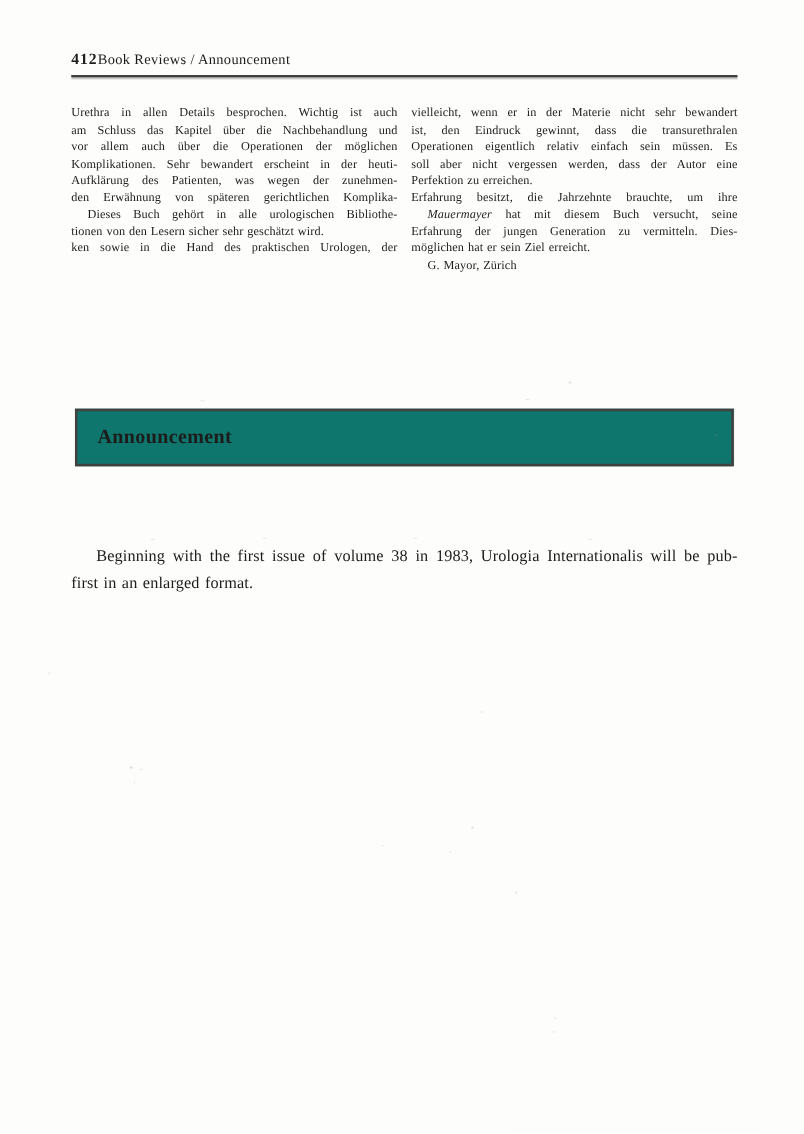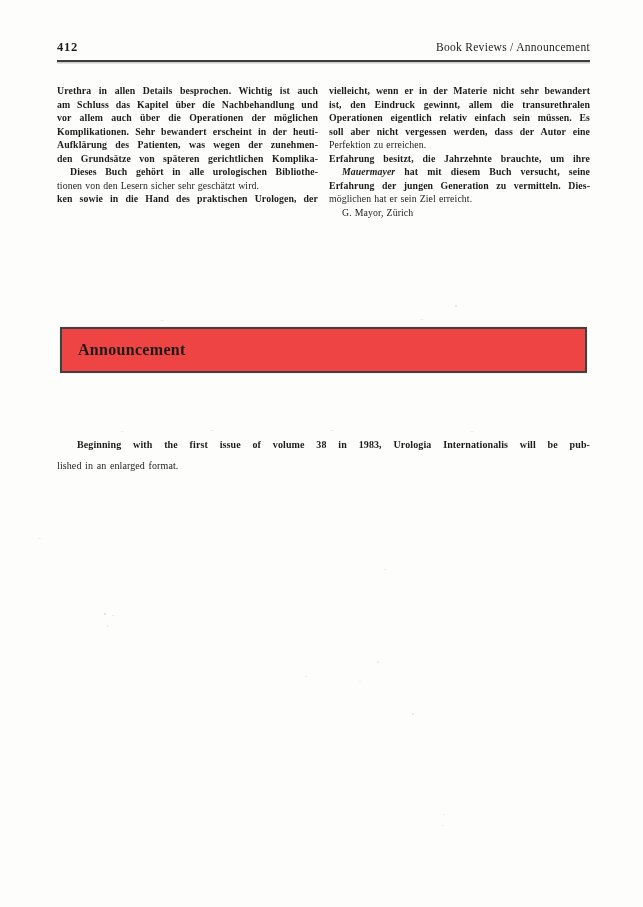--- a/index.html
+++ b/index.html
@@ -18,21 +18,20 @@
     overflow: hidden;
   }
 
   
   .running-header {
     position: absolute;
     left: 57px;
     top: 40px;
     width: 533px;
     display: flex;
-    justify-content: space-between;
     align-items: baseline;
     padding-bottom: 5px;
     border-bottom: 2px solid #3e3e3c;
     box-shadow: 0 1.5px 0 rgba(60,60,58,0.25);
   }
   .page-number {
     font-size: 12.5px;
     font-weight: 600;
     letter-spacing: 0.8px;
   }
@@ -56,52 +55,52 @@
     font-size: 9.8px;
     line-height: 13.5px;
     letter-spacing: 0.1px;
     word-spacing: 0.5px;
   }
   .line {
     text-align: justify;
     text-align-last: auto;
     white-space: normal;
   }
-  .line.just { text-align-last: justify; font-weight: bold; }
+  .line.just { text-align-last: justify; }
   .line.ind  { padding-left: 13px; }
   .line i    { font-style: italic; }
 
   
   .ann-box {
     position: absolute;
     left: 60px;
     top: 327px;
     width: 527px;
     height: 46px;
     box-sizing: border-box;
     border: 2px solid #414140;
     box-shadow: 0 0 1px rgba(80,80,78,0.4);
-    background: #ef4444;
+    background: #0f766e;
     display: flex;
     align-items: center;
   }
   .ann-title {
     padding-left: 16px;
     font-size: 16px;
     font-weight: bold;
     letter-spacing: 0.3px;
   }
 
   
   .ann-body {
     position: absolute;
     left: 57px;
     top: 434px;
     width: 533px;
-    font-size: 10px;
+    font-size: 13px;
     line-height: 21px;
     letter-spacing: 0.1px;
     word-spacing: 1px;
   }
   .ann-body .line.ind { padding-left: 20px; }
 
   
   .speck {
     position: absolute;
     background: #8a8a86;
@@ -118,46 +117,46 @@
     <span class="running-head">Book Reviews / Announcement</span>
   </header>
 
   <div class="columns">
     <div class="col">
         <div class="line just">Urethra in allen Details besprochen. Wichtig ist auch</div>
         <div class="line just">am Schluss das Kapitel über die Nachbehandlung und</div>
         <div class="line just">vor allem auch über die Operationen der möglichen</div>
         <div class="line just">Komplikationen. Sehr bewandert erscheint in der heuti-</div>
         <div class="line just">Aufklärung des Patienten, was wegen der zunehmen-</div>
-        <div class="line just">den Grundsätze von späteren gerichtlichen Komplika-</div>
+        <div class="line just">den Erwähnung von späteren gerichtlichen Komplika-</div>
         <div class="line just ind">Dieses Buch gehört in alle urologischen Bibliothe-</div>
         <div class="line">tionen von den Lesern sicher sehr geschätzt wird.</div>
         <div class="line just">ken sowie in die Hand des praktischen Urologen, der</div>
       </div>
     <div class="col">
         <div class="line just">vielleicht, wenn er in der Materie nicht sehr bewandert</div>
-        <div class="line just">ist, den Eindruck gewinnt, allem die transurethralen</div>
+        <div class="line just">ist, den Eindruck gewinnt, dass die transurethralen</div>
         <div class="line just">Operationen eigentlich relativ einfach sein müssen. Es</div>
         <div class="line just">soll aber nicht vergessen werden, dass der Autor eine</div>
         <div class="line">Perfektion zu erreichen.</div>
         <div class="line just">Erfahrung besitzt, die Jahrzehnte brauchte, um ihre</div>
         <div class="line just ind"><i>Mauermayer</i> hat mit diesem Buch versucht, seine</div>
         <div class="line just">Erfahrung der jungen Generation zu vermitteln. Dies-</div>
         <div class="line">möglichen hat er sein Ziel erreicht.</div>
         <div class="line ind">G. Mayor, Zürich</div>
       </div>
   </div>
 
   <div class="ann-box">
     <span class="ann-title">Announcement</span>
   </div>
 
   <div class="ann-body">
       <div class="line just ind">Beginning with the first issue of volume 38 in 1983, Urologia Internationalis will be pub-</div>
-      <div class="line">lished in an enlarged format.</div>
+      <div class="line">first in an enlarged format.</div>
     </div>
 
   <div class="speck" style="left:104px; top:613px; width:2px; height:2px; opacity:.30;"></div>
   <div class="speck" style="left:112px; top:615px; width:2px; height:1px; opacity:.22;"></div>
   <div class="speck" style="left:107px; top:625px; width:1px; height:2px; opacity:.20;"></div>
   <div class="speck" style="left:384px; top:569px; width:2px; height:1px; opacity:.18;"></div>
   <div class="speck" style="left:377px; top:661px; width:2px; height:2px; opacity:.20;"></div>
   <div class="speck" style="left:305px; top:676px; width:2px; height:1px; opacity:.18;"></div>
   <div class="speck" style="left:359px; top:681px; width:2px; height:1px; opacity:.18;"></div>
   <div class="speck" style="left:412px; top:713px; width:2px; height:2px; opacity:.20;"></div>

